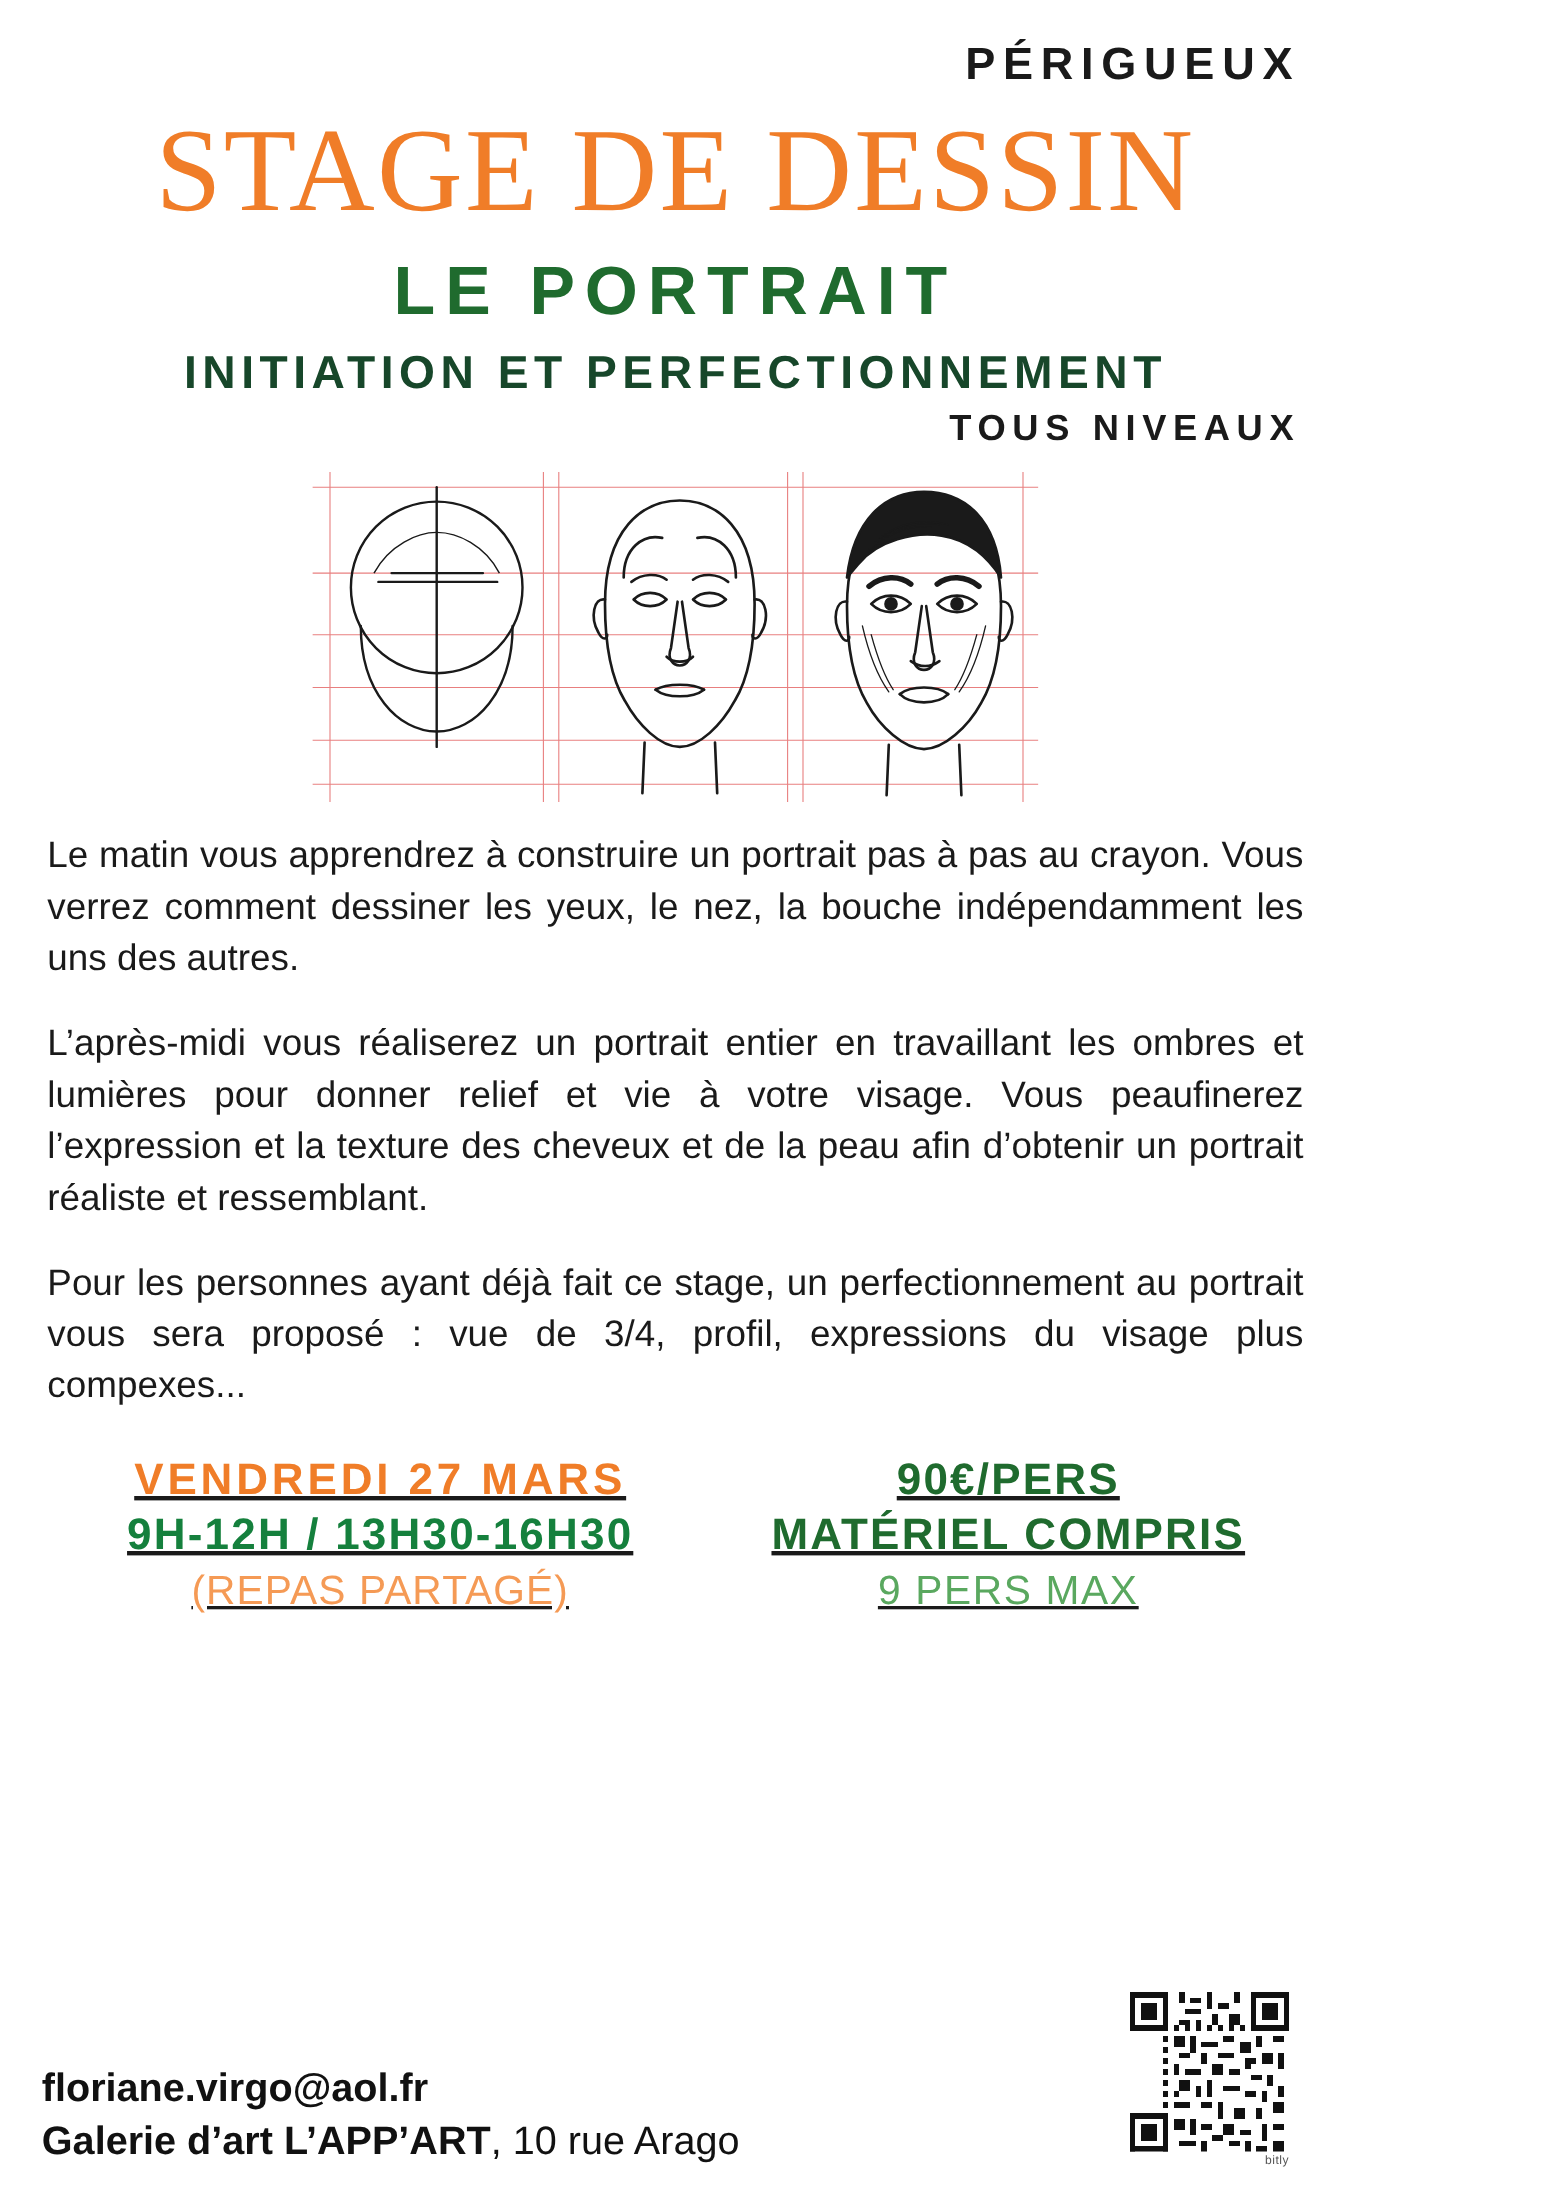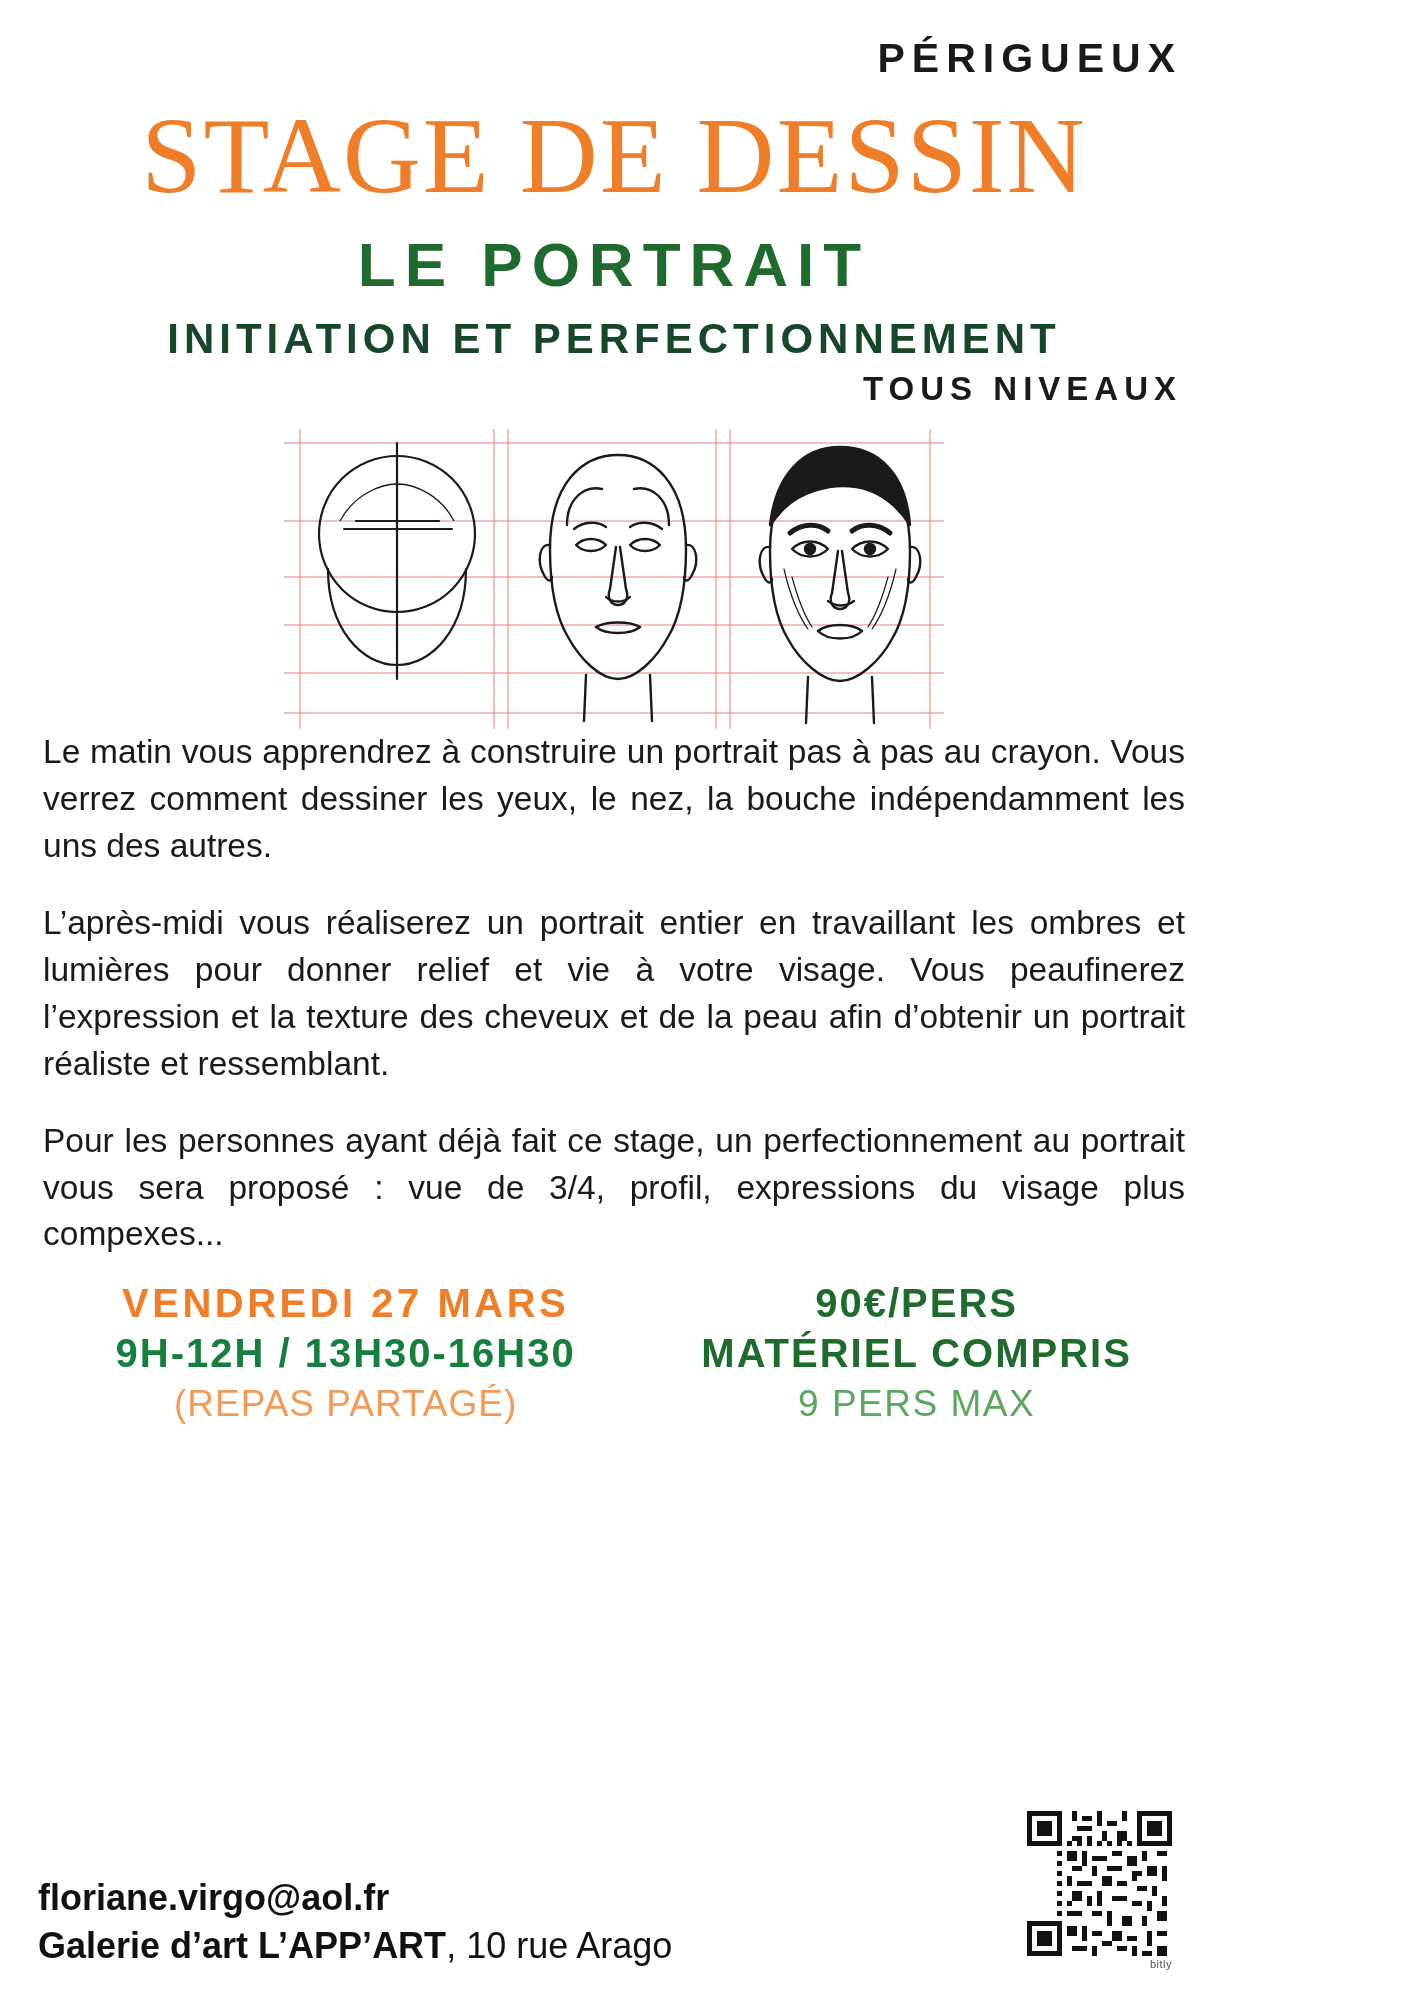--- a/index.html
+++ b/index.html
@@ -80,37 +80,39 @@
     justify-content: center;
   }
   .illus {
     width: 660px;
     height: 300px;
     display: block;
   }
 
   
   .body-copy {
+    margin-top: 26px;
     padding: 0 5px;
   }
   .body-copy p {
     font-size: 33.5px;
     line-height: 1.40;
     color: #1a1a1a;
     margin: 0 0 30px 0;
     text-align: justify;
   }
   .body-copy p:last-child { margin-bottom: 0; }
 
   
   .info-row {
     display: flex;
-    margin-top: 20px;
+    margin-top: 36px;
     padding: 0 5px;
     align-items: flex-start;
+    text-decoration: underline;
   }
   .info-left {
     width: 53%;
     text-align: center;
   }
   .info-right {
     width: 47%;
     text-align: center;
   }
   .info-date {

